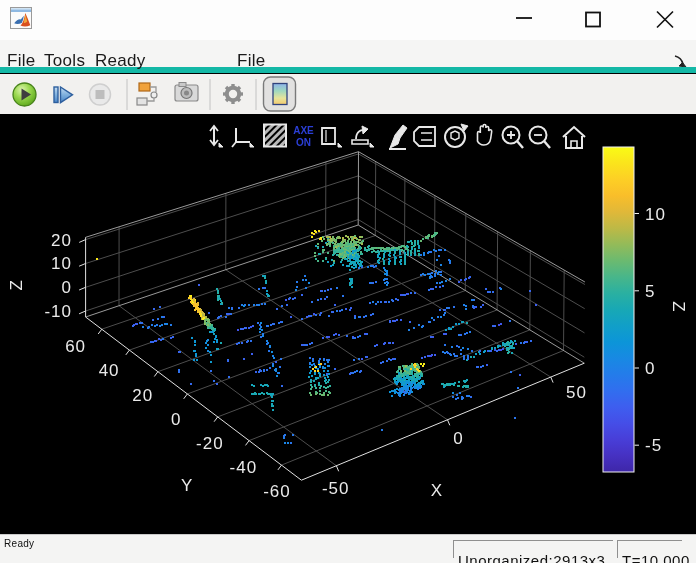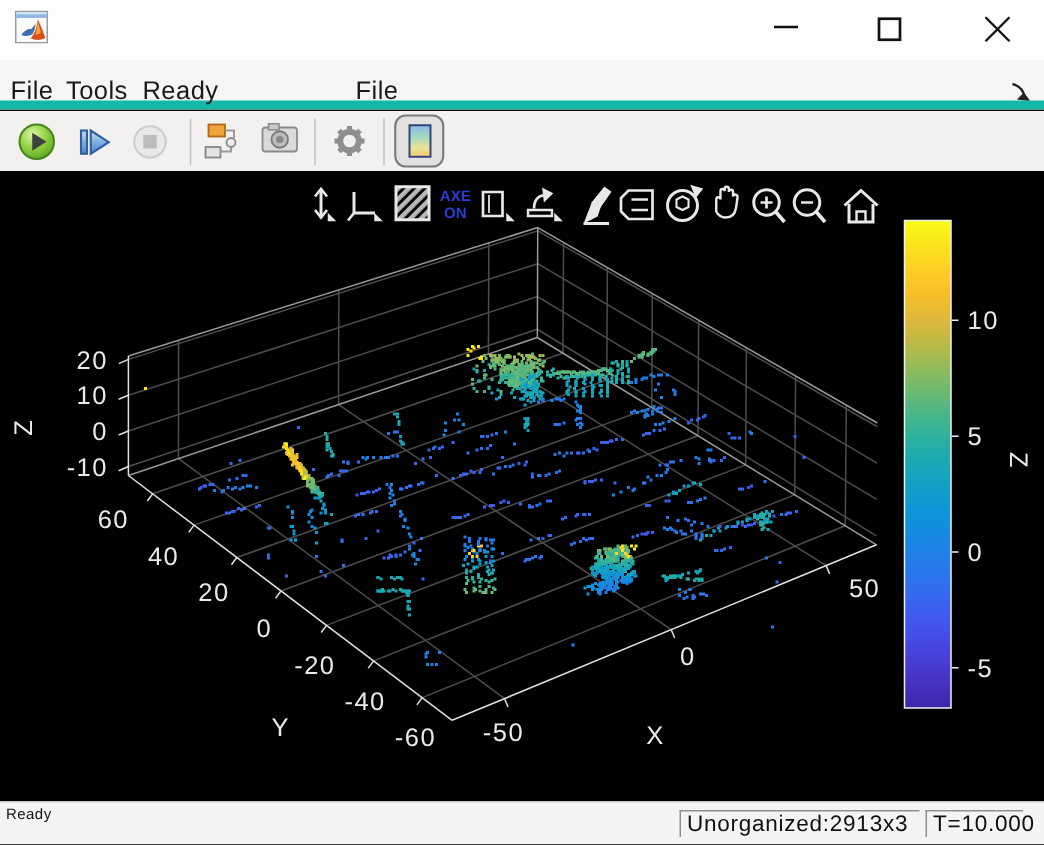--- a/index.html
+++ b/index.html
@@ -1,21 +1,21 @@
 <!DOCTYPE html>
 <html><head><meta charset="utf-8"><style>
 *{margin:0;padding:0;box-sizing:border-box}
 body{width:696px;height:563px;position:relative;font-family:"Liberation Sans",sans-serif;background:#000;overflow:hidden}
 .titlebar{position:absolute;left:0;top:0;width:696px;height:40px;background:#fdfdfd}
 .title{position:absolute;left:40px;top:7px;font-size:22px;letter-spacing:-1.8px;word-spacing:3.5px;color:#111}
 .menubar{position:absolute;left:0;top:40px;width:696px;height:33px;background:#f5f5f4;border-bottom:6px solid #14b8a6}
 .menubar span{font-size:17px;letter-spacing:0.3px;color:#1a1a1a}
 .toolbar{position:absolute;left:0;top:74px;width:696px;height:40px;background:#f2f1ef}
 .statusbar{position:absolute;left:0;top:534px;width:696px;height:29px;background:#f4f4f3;border-top:1px solid #c9c9c9}
-.panel{position:absolute;top:5px;height:18px;border-left:1px solid #8f8f8f;border-top:1px solid #8f8f8f;font-size:15px;letter-spacing:0.5px;color:#111;padding:1px 3px 0 4px;line-height:15px}
+.panel{position:absolute;top:5px;height:18px;border-left:1px solid #8f8f8f;border-top:1px solid #8f8f8f;font-size:15px;letter-spacing:0.5px;color:#111;padding:12px 3px 0 4px;line-height:15px}
 </style></head><body>
 <div class="titlebar">
  <svg width="22" height="22" style="position:absolute;left:10px;top:7px">
   <rect x="0.5" y="0.5" width="21" height="21" fill="#fbfbfb" stroke="#9a9a9a"></rect>
   <rect x="1" y="1" width="20" height="4" fill="#8fb9e2"></rect>
   <rect x="1" y="1" width="20" height="1.6" fill="#cfe3f4"></rect>
   <path d="M10.5 18.5 Q13.8 15.5 15.3 6 Q18.3 12.5 20.3 18.3 Q15 20.8 10.5 18.5 z" fill="#d94f1e"></path>
   <path d="M13.8 15.8 L15.3 7.5 L17.2 14.5 Q15.5 16.5 13.8 15.8 z" fill="#f2a63a"></path>
   <path d="M4.2 16.3 Q7.5 11.8 10.8 12.4 Q12.8 10.2 13.9 8.8 Q13.3 13.2 11.7 15.9 Q7.8 17.8 4.2 16.3 z" fill="#3a6fb0"></path>
  </svg>

